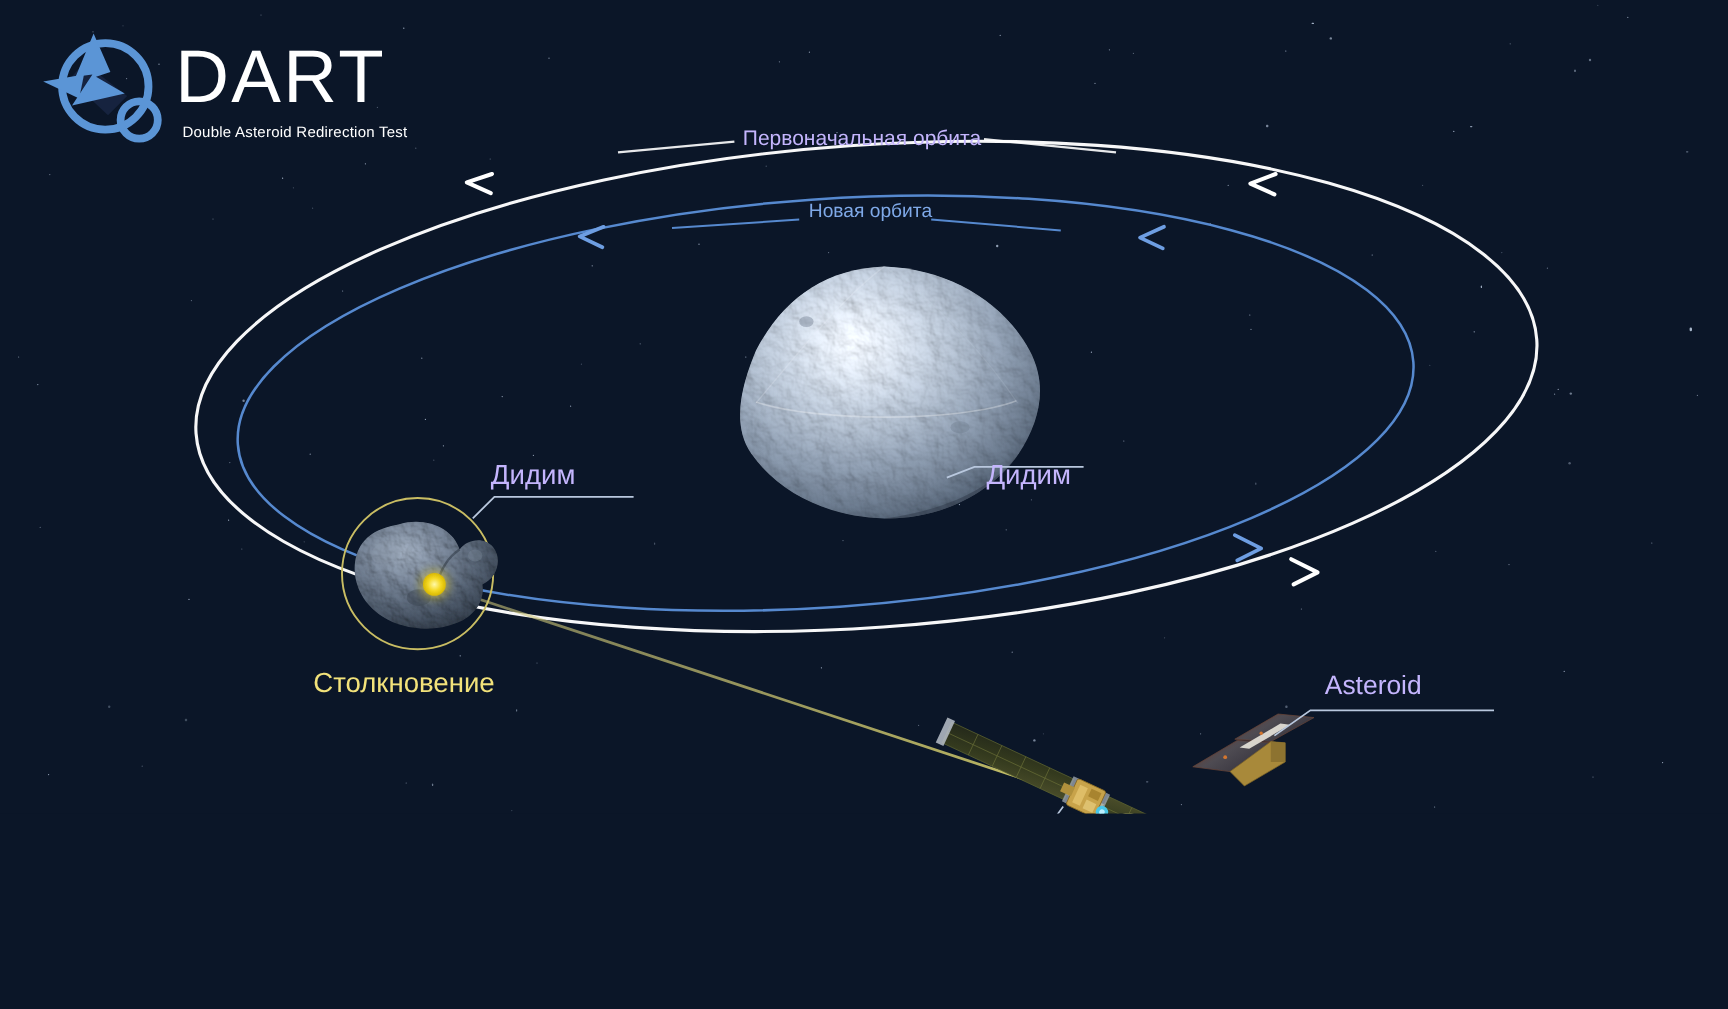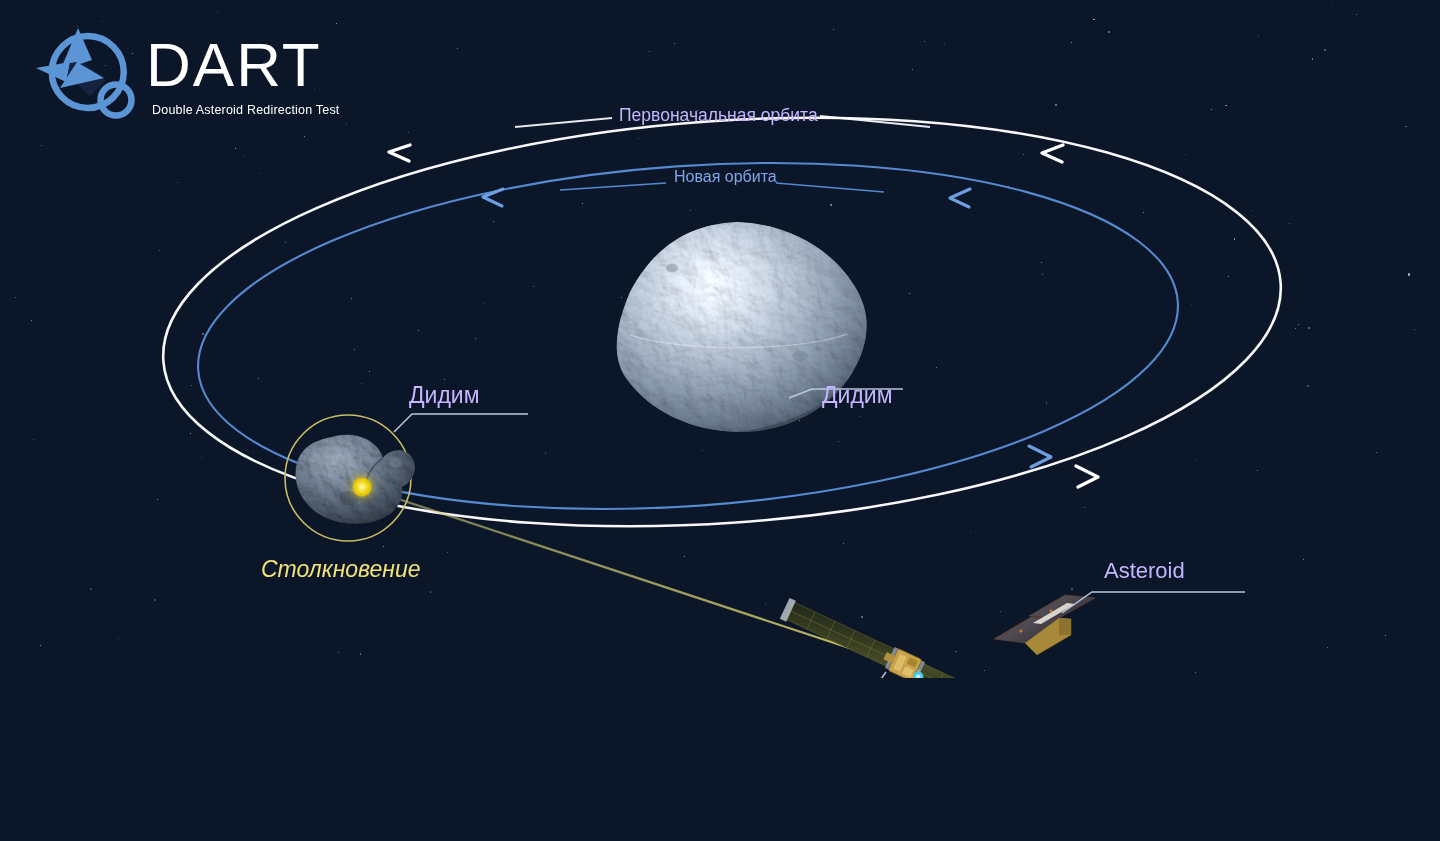--- a/index.html
+++ b/index.html
@@ -73,21 +73,20 @@
     line-height: 1.28;
   }
   .label-orbit-original { left: 619px; top: 104px; font-size: 17.5px; }
   .label-orbit-new { left: 674px; top: 167px; font-size: 16px; color: #7fa9e8; }
   .label-dimorphos { left: 409px; top: 381px; font-size: 23px; }
   .label-didymos  { left: 822px; top: 381px; font-size: 23px; }
   .label-collision {
     left: 261px; top: 555px;
     font-size: 23px;
     color: #f2e27a;
-    font-style: italic;
   }
   .label-dart { left: 723px; top: 677px; font-size: 22px; }
   .label-licia { left: 1104px; top: 557px; font-size: 22px; }
 
   .ground-obs {
     position: absolute;
     left: 43px; top: 705px;
     display: flex;
     align-items: center;
   }

